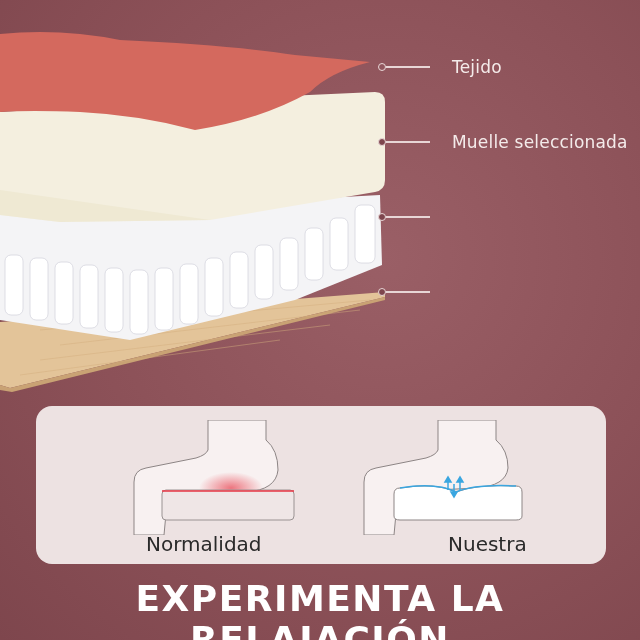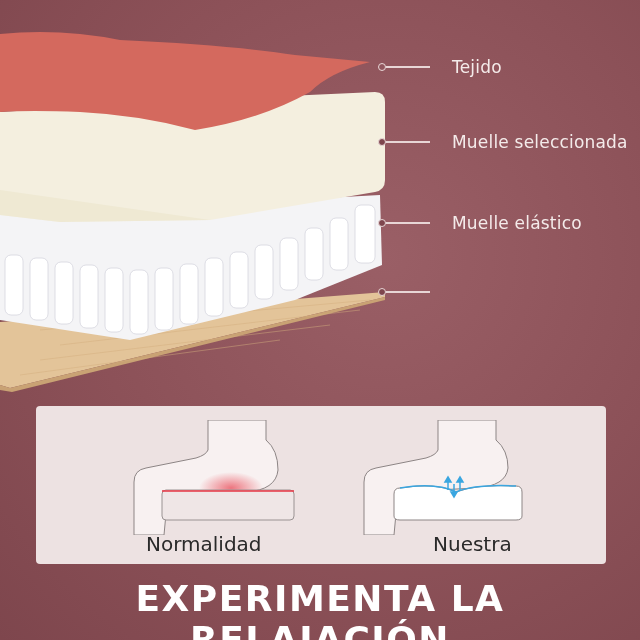--- a/index.html
+++ b/index.html
@@ -5,21 +5,21 @@
   html,body{margin:0;padding:0;}
   body{width:640px;height:640px;overflow:hidden;position:relative;
     background:radial-gradient(ellipse at 60% 40%, #9a5f66 0%, #8c5158 55%, #7e464d 100%);
     font-family:"DejaVu Sans","Liberation Sans",sans-serif;}
   .layers{position:absolute;left:0;top:0;width:400px;height:400px;}
   .label-row{position:absolute;left:378px;display:flex;align-items:center;}
   .dot{width:8px;height:8px;border-radius:50%;border:1.5px solid #e8d6d6;box-sizing:border-box;}
   .dot.filled{background:#7e464d;}
   .line{width:44px;height:1.5px;background:#e8d6d6;}
   .label{margin-left:22px;color:#f4ebea;font-size:17px;letter-spacing:0.2px;}
-  .panel{position:absolute;left:36px;top:406px;width:570px;height:158px;border-radius:4px;
+  .panel{position:absolute;left:36px;top:406px;width:570px;height:158px;border-radius:16px;
     background:#ede2e2;text-align:center;}
   .fig{position:absolute;top:14px;}
   .caption{position:absolute;top:126px;font-size:20px;color:#2a2a2a;font-family:"DejaVu Sans",sans-serif;}
   .headline{position:absolute;left:0;top:578px;width:640px;text-align:center;color:#ffffff;
     font-family:"DejaVu Sans",sans-serif;font-weight:bold;font-size:36px;letter-spacing:1.5px;}
 </style>
 </head>
 <body>
 
 <svg class="layers" viewBox="0 0 400 400">
@@ -72,21 +72,20 @@
   <span class="label">Tejido</span>
 </div>
 <div class="label-row" style="top:132px;">
   <span class="dot filled"></span>
   <span class="line"></span>
   <span class="label">Muelle seleccionada</span>
 </div>
 <div class="label-row" style="top:213px;">
   <span class="dot filled"></span>
   <span class="line"></span>
-  <span class="label">Muelle elástico</span>
 </div>
 <div class="label-row" style="top:288px;">
   <span class="dot filled"></span>
   <span class="line"></span>
 </div>
 
 <div class="panel">
   <svg class="fig" style="left:90px;" width="170" height="115" viewBox="0 0 170 115">
     <defs>
       <radialGradient id="hot" cx="50%" cy="50%" r="50%">
@@ -107,16 +106,16 @@
     <path d="M44,68 Q80,62 100,72 Q120,64 160,66" fill="none" stroke="#3aa6e0" stroke-width="1.5"></path>
     <g stroke="#3aa6e0" stroke-width="1.5" fill="#3aa6e0">
       <line x1="92" y1="70" x2="92" y2="60"></line>
         <polygon points="89,62 95,62 92,57"></polygon>
       <line x1="98" y1="64" x2="98" y2="74"></line>
         <polygon points="95,72 101,72 98,77"></polygon>
       <line x1="104" y1="70" x2="104" y2="60"></line>
         <polygon points="101,62 107,62 104,57"></polygon>
     </g>
   </svg>
-  <span class="caption" style="left:397px;">Nuestra</span>
+  <span class="caption" style="left:412px;">Nuestra</span>
 </div>
 
 <div class="headline">EXPERIMENTA LA RELAJACIÓN</div>
 
 </body></html>

